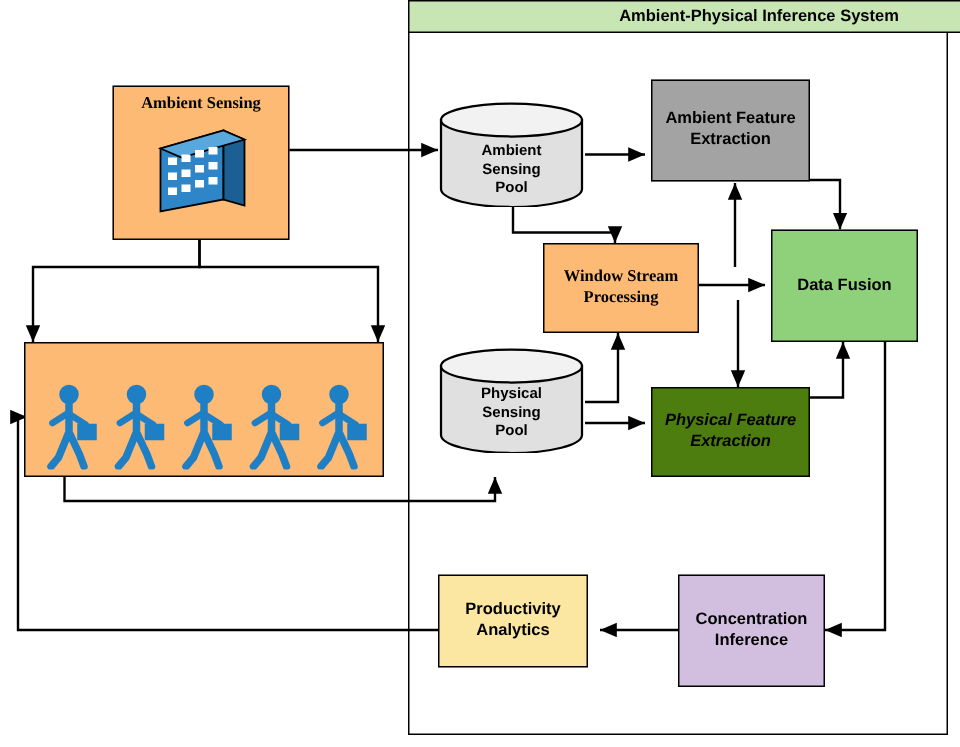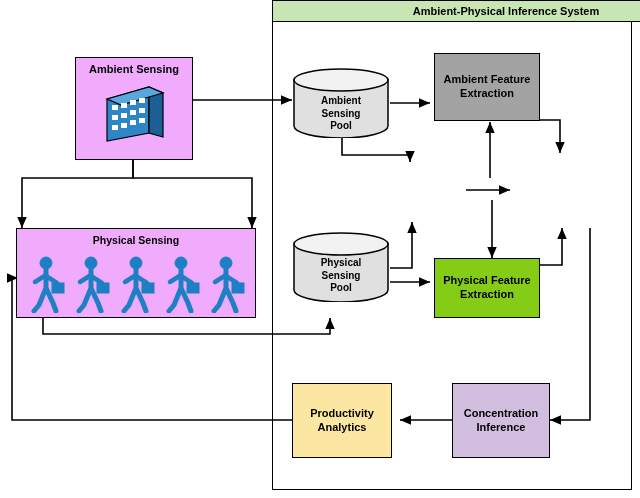--- a/index.html
+++ b/index.html
@@ -61,24 +61,24 @@
     position: absolute;
     display: flex;
     align-items: center;
     justify-content: center;
     text-align: center;
     font-size: 10px;
     font-weight: bold;
     color: #000000;
     line-height: 1.25;
   }
-  .white { background: #f0abfc; }
+  .white { background: #fdba74; font-family: Liberation Serif, serif; }
   .orange { background: #a3a3a3; }
   .green { background: #8fd07a; }
-  .blue { background: #84cc16; }
+  .blue { background: #4d7c0f; font-style: italic; }
   .yellow { background: #fbe7a2; }
   .purple { background: #d2bfe0; }
   .phys-title {
     position: absolute;
     left: 0; right: 0;
     top: 5px;
     text-align: center;
     font-size: 10.5px;
     font-weight: bold;
   }
@@ -164,21 +164,20 @@
           <rect x="15" y="42" width="6" height="5"></rect>
             <rect x="24" y="40" width="6" height="5"></rect>
           <rect x="33" y="37" width="6" height="5"></rect>
             <rect x="42" y="35" width="6" height="5"></rect>
         </g>
       </svg>
     </div>
   </div>
 
   <div class="node white" style="left:16px; top:228px; width:240px; height:90px; display:block;">
-    <div class="phys-title">Physical Sensing</div>
     <div class="walkers">
       <svg width="40" height="58" viewBox="0 0 40 58">
         <g fill="#1f7fc4" stroke="#1f7fc4" stroke-width="1">
           <circle cx="20" cy="8" r="6"></circle>
           <path d="M20,15 L20,33 L13,50 L8,56 M20,33 L27,48 L30,56" stroke-width="5" fill="none" stroke-linecap="round"></path>
           <path d="M20,20 L9,27 M20,21 L31,28" stroke-width="4.5" fill="none" stroke-linecap="round"></path>
           <rect x="26" y="28" width="12" height="10" fill="#1f7fc4" stroke="#1f7fc4"></rect>
         </g>
       </svg>
       <svg width="40" height="58" viewBox="0 0 40 58">
@@ -234,30 +233,37 @@
     <div class="cyl-label" style="left:0; top:22px; width:98px; height:44px; white-space:pre-line;text-align:center;">Physical
 Sensing
 Pool</div>
   </div>
 
   <div class="node orange" style="left:434px; top:53px; width:106px; height:68px; white-space:pre-line;">
     <span>Ambient Feature
 Extraction</span>
   </div>
 
-
+  <div class="node white" style="left:362px; top:162px; width:104px; height:60px; white-space:pre-line;">
+    <span>Window Stream
+Processing</span>
+  </div>
+
+  <div class="node green" style="left:514px; top:153px; width:98px; height:75px;">
+    <span>Data Fusion</span>
+  </div>
 
   <div class="node blue" style="left:434px; top:258px; width:106px; height:60px; white-space:pre-line;">
     <span>Physical Feature
 Extraction</span>
   </div>
 
   <div class="node purple" style="left:452px; top:383px; width:98px; height:75px; white-space:pre-line;">
     <span>Concentration
 Inference</span>
   </div>
 
-  <div class="node yellow" style="left:292px; top:383px; width:100px; height:75px; white-space:pre-line;text-align:center;">
+  <div class="node yellow" style="left:292px; top:383px; width:100px; height:62px; white-space:pre-line;text-align:center;">
     <span>Productivity
 Analytics</span>
   </div>
 
 </div>
 
 </body></html>

